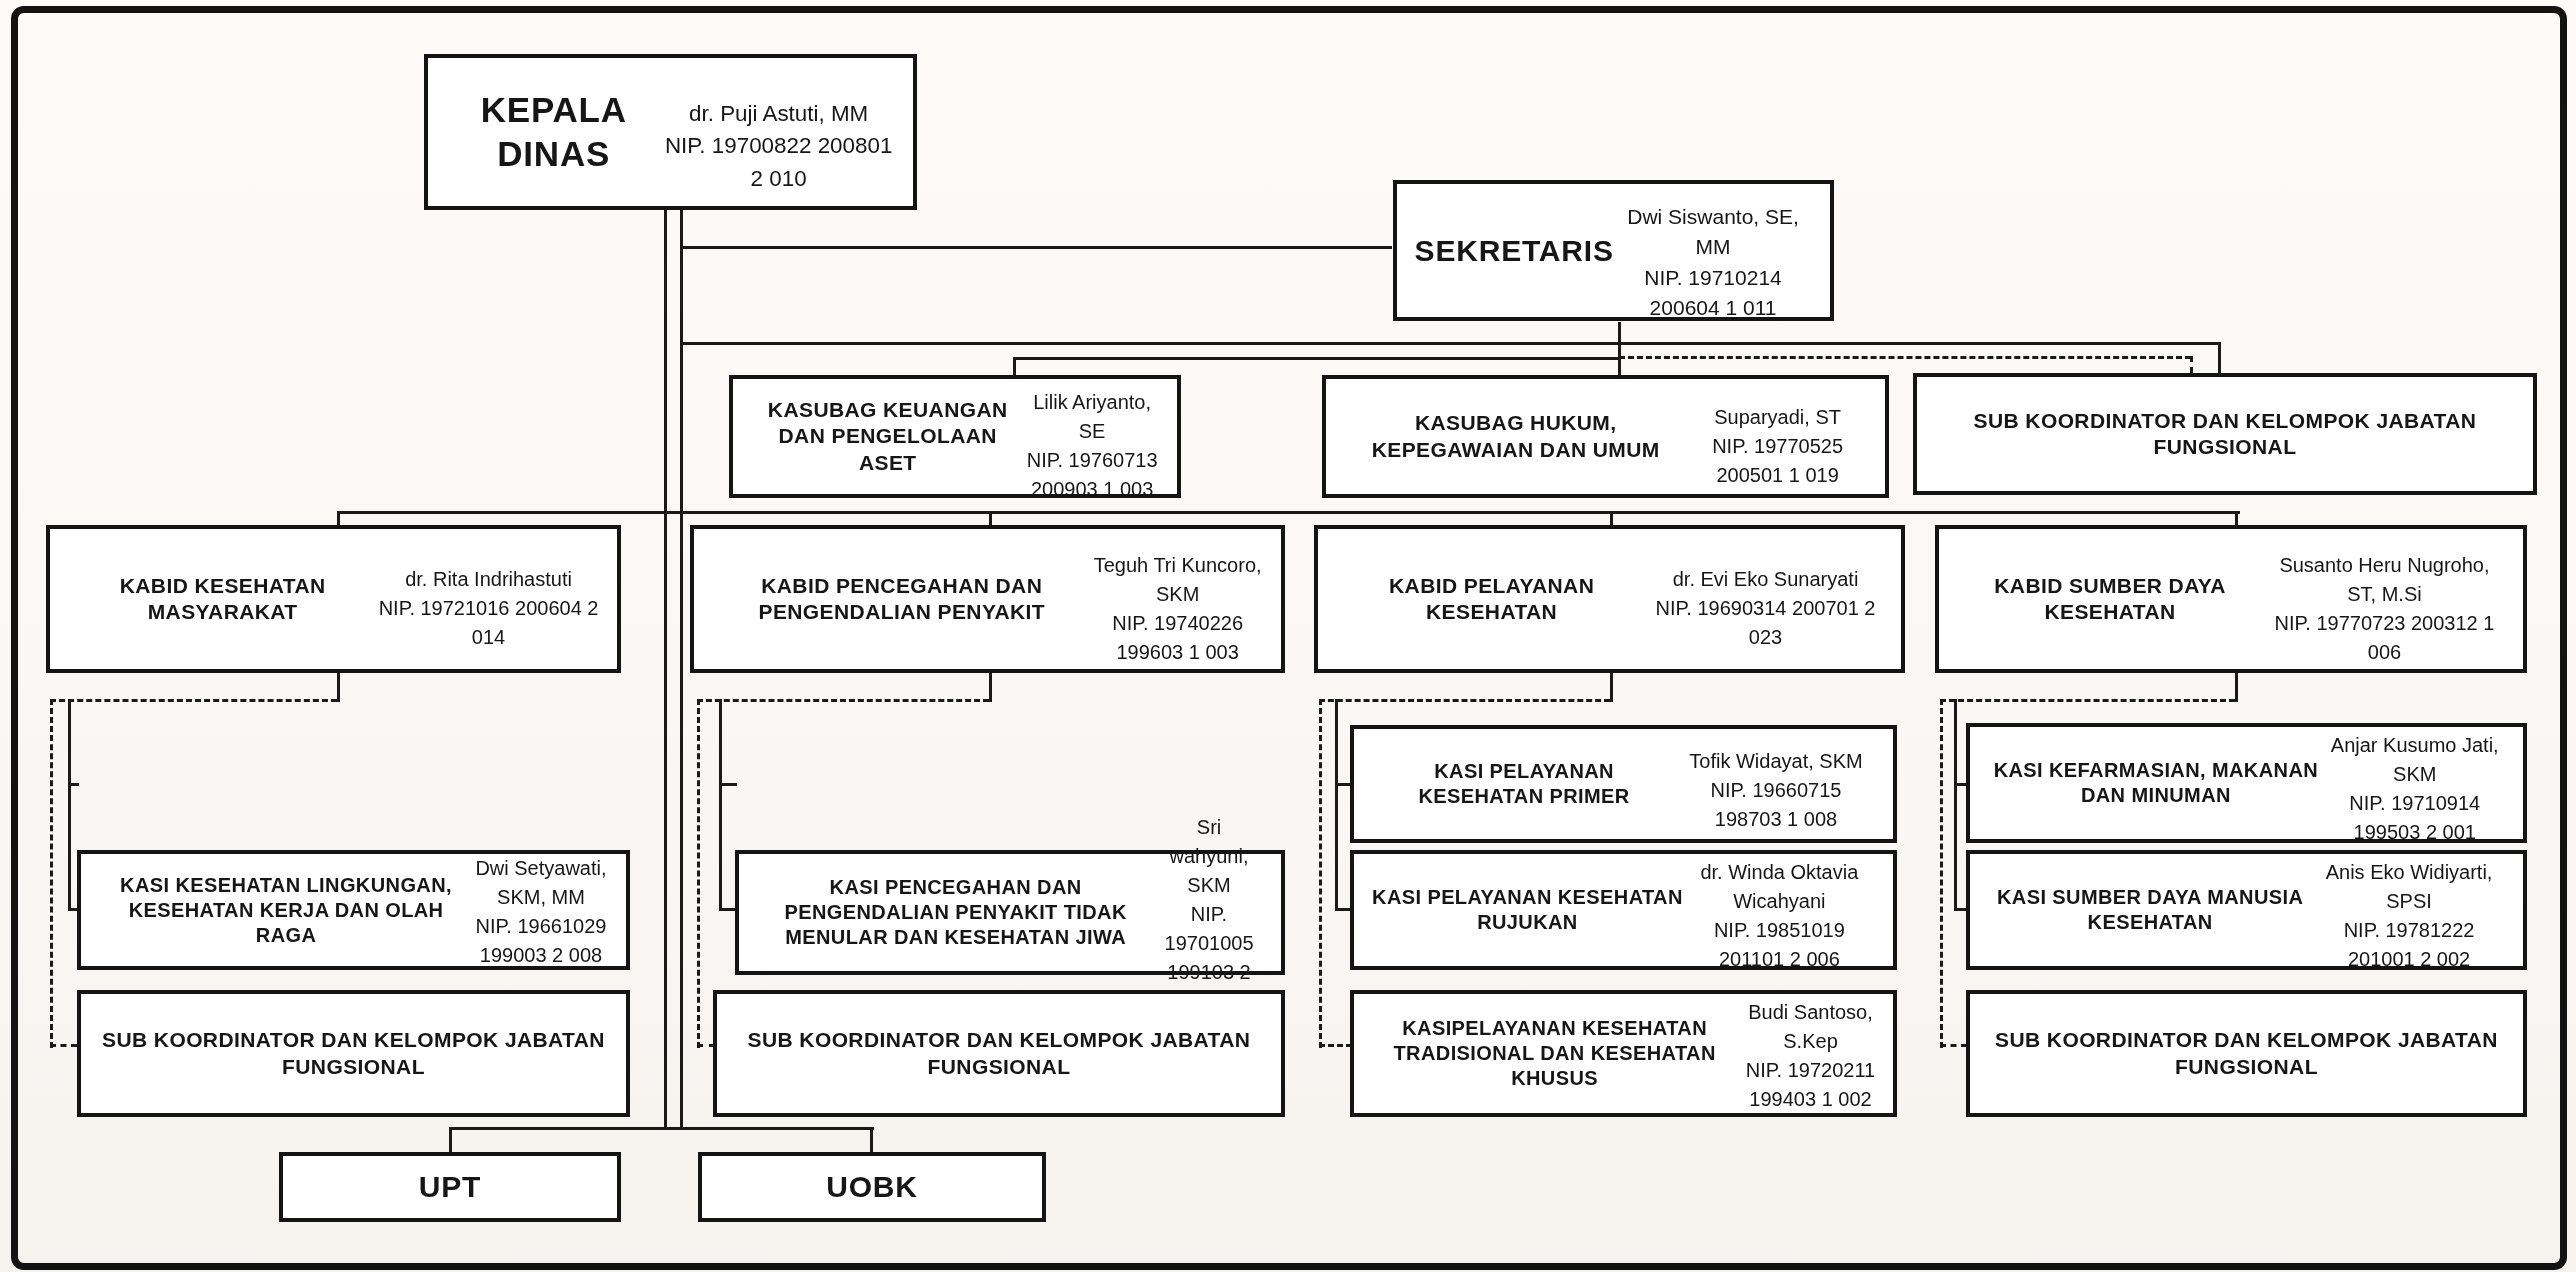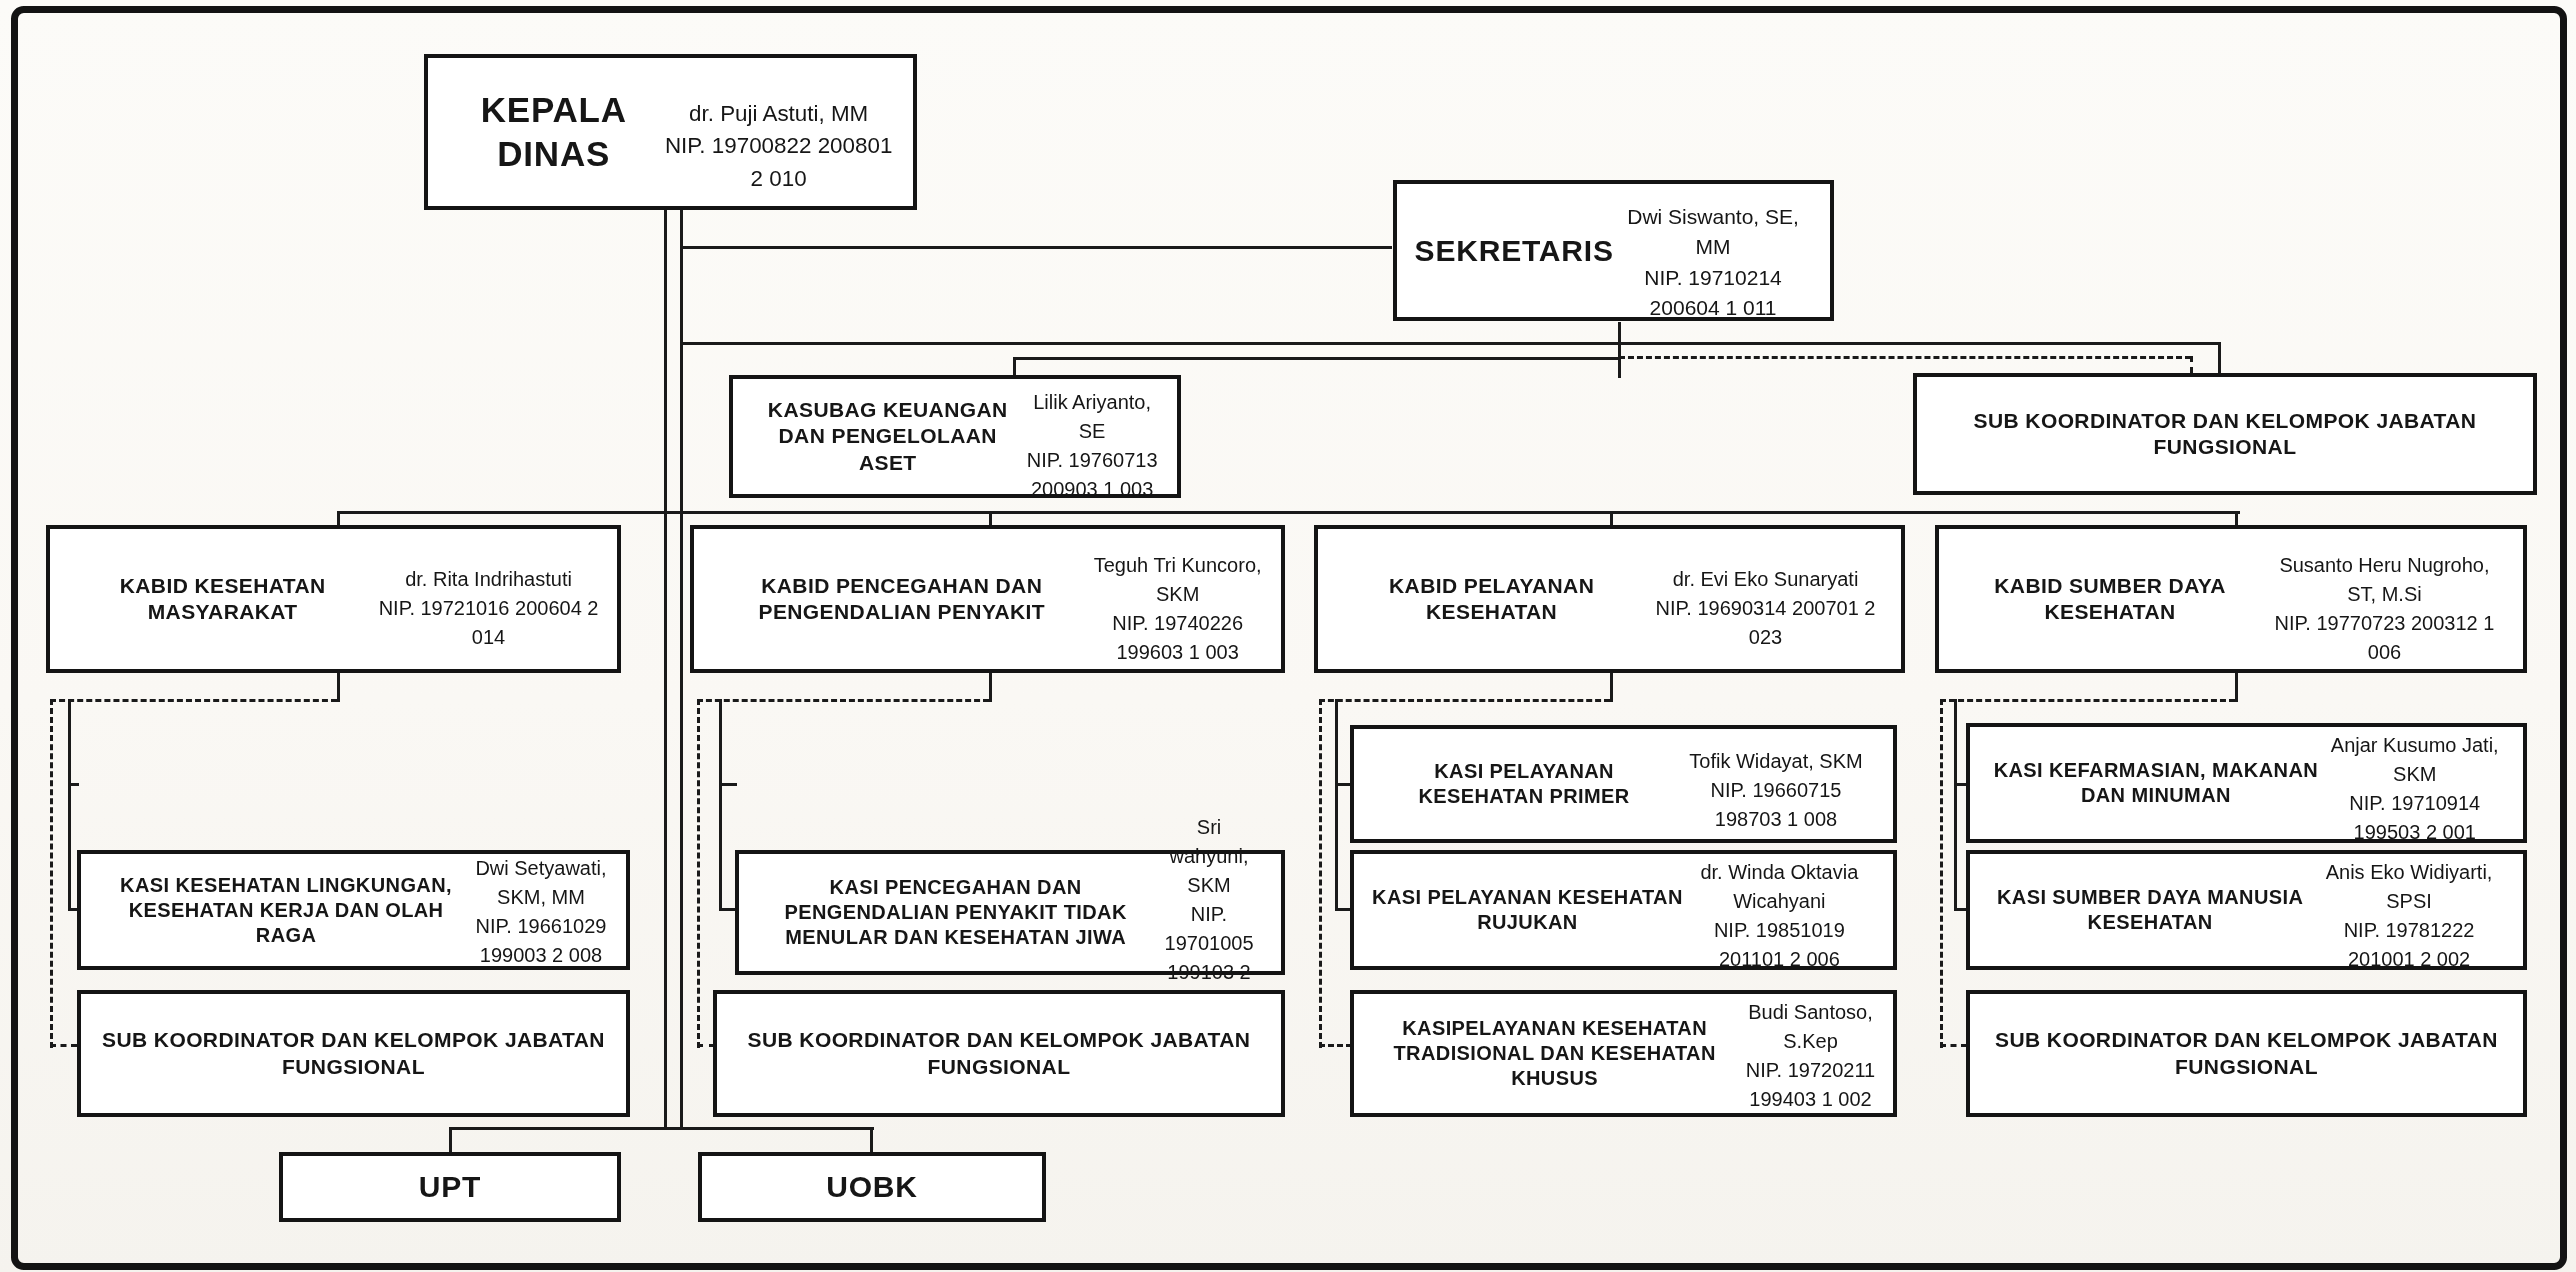--- a/index.html
+++ b/index.html
@@ -107,20 +107,27 @@
   </div>
 
   <div class="node" style="left:729px;top:375px;width:452px;height:123px;">
     <div class="t">KASUBAG KEUANGAN DAN PENGELOLAAN ASET</div>
     <div class="p">
       <div>Lilik Ariyanto, SE</div>
       <div>NIP. 19760713 200903 1 003</div>
     </div>
   </div>
 
+  <div class="node" style="left:1322px;top:375px;width:567px;height:123px;">
+    <div class="t">KASUBAG HUKUM, KEPEGAWAIAN DAN UMUM</div>
+    <div class="p">
+      <div>Suparyadi, ST</div>
+      <div>NIP. 19770525 200501 1 019</div>
+    </div>
+  </div>
 
   <div class="node" style="left:1913px;top:373px;width:624px;height:122px;">
     <div class="t">SUB KOORDINATOR DAN KELOMPOK JABATAN FUNGSIONAL</div>
   </div>
 
   <div class="node" style="left:46px;top:525px;width:575px;height:148px;">
     <div class="t">KABID KESEHATAN MASYARAKAT</div>
     <div class="p">
       <div>dr. Rita Indrihastuti</div>
       <div>NIP. 19721016 200604 2 014</div>

